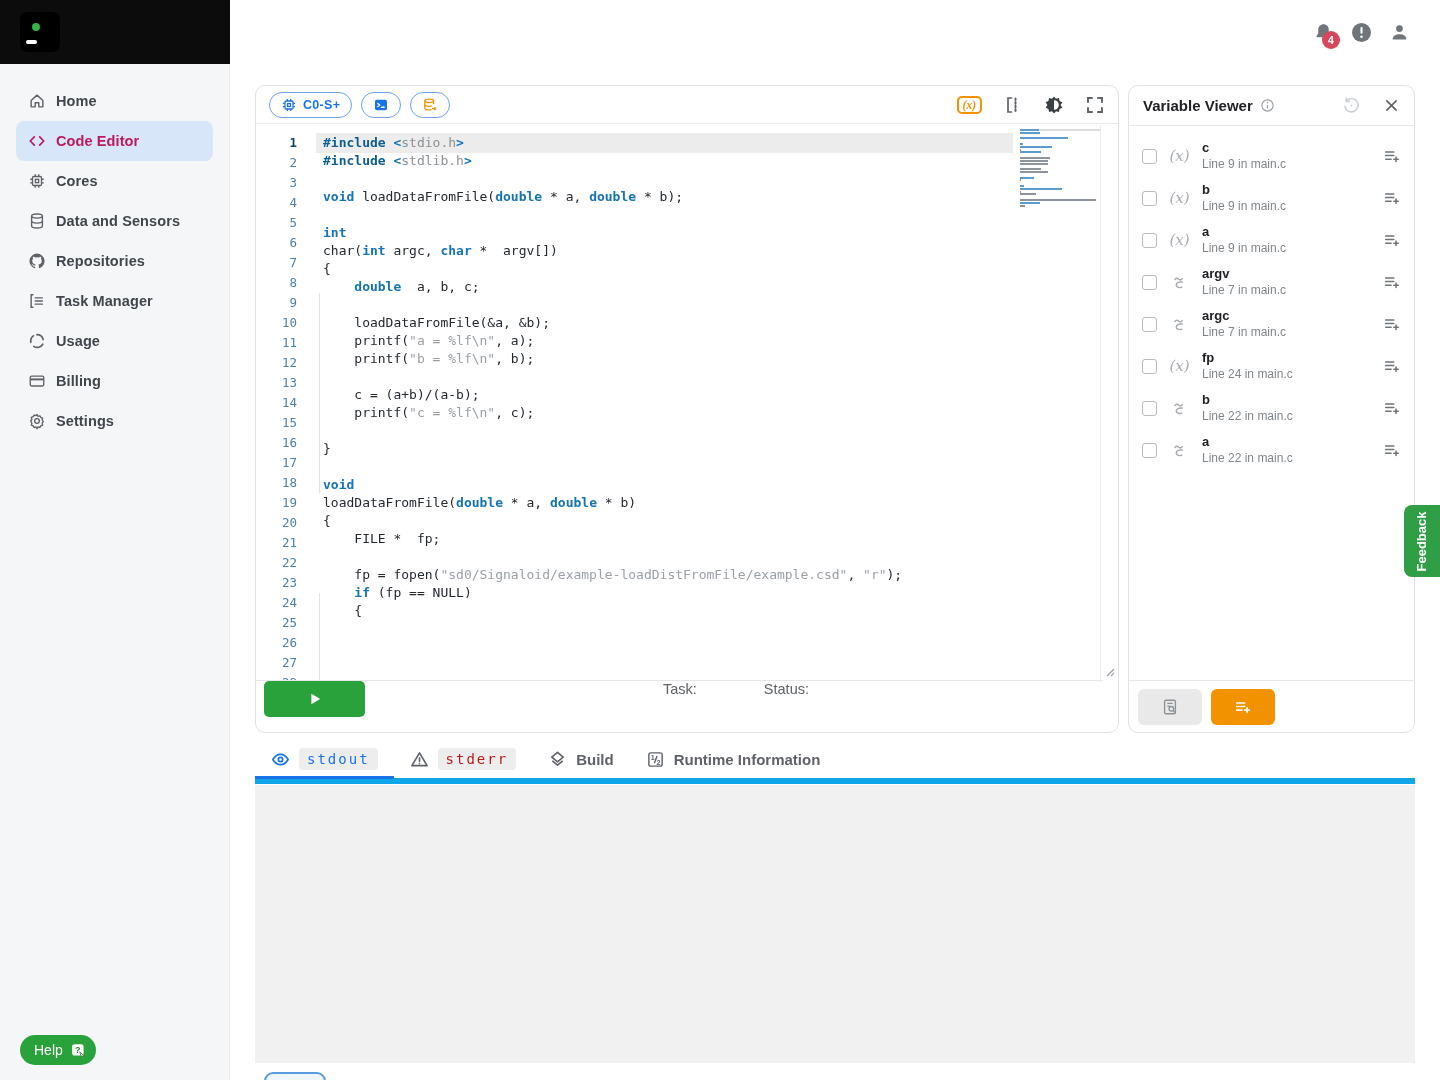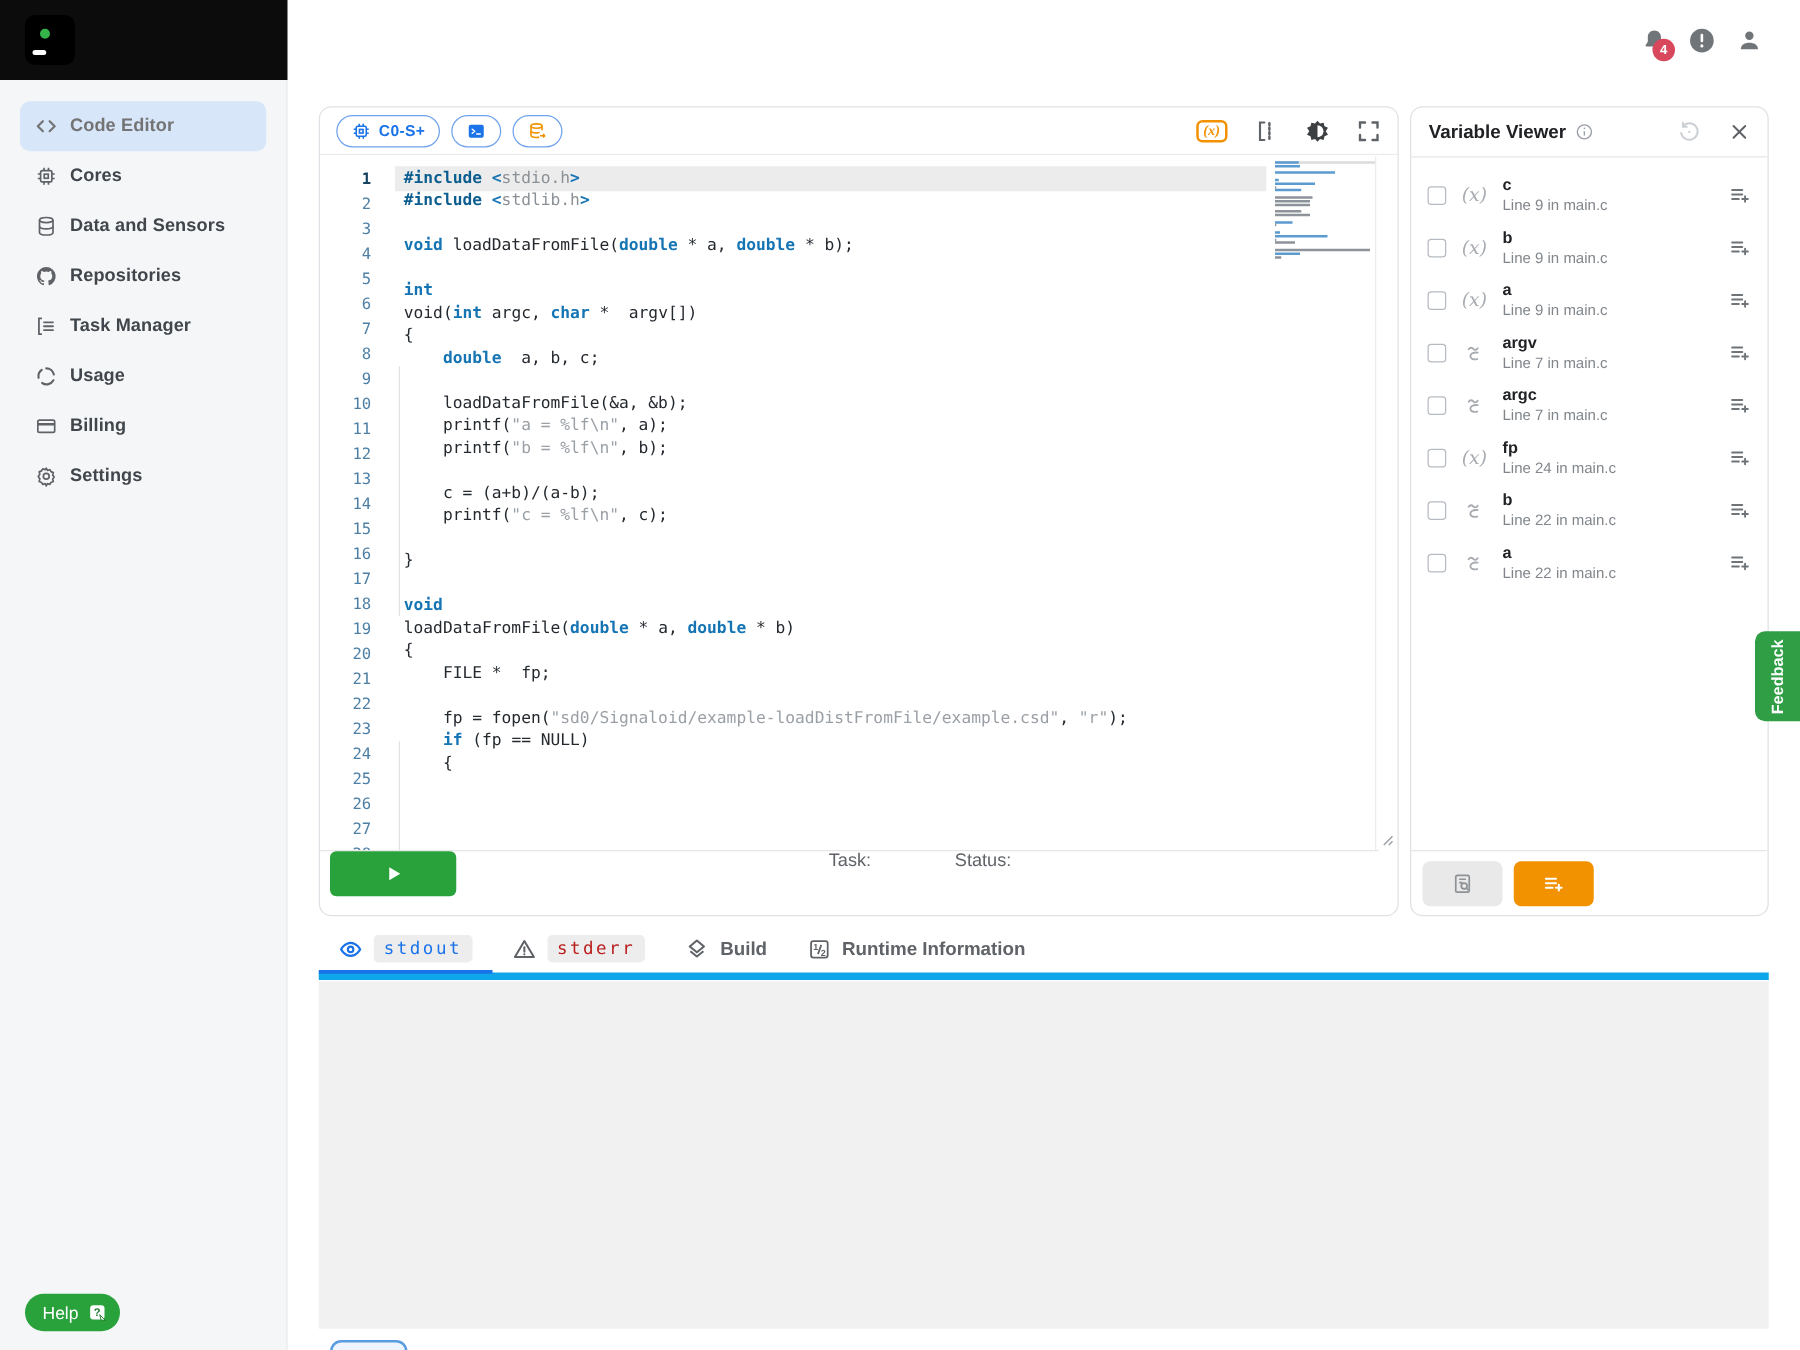--- a/index.html
+++ b/index.html
@@ -17,21 +17,21 @@
   .badge { position:absolute; left:9px; top:9px; min-width:18px; height:18px; border-radius:50%;
     background:#d8475c; color:#fff; font-size:10.5px; font-weight:bold; line-height:18px; text-align:center; }
 
   
   #sidebar { position:absolute; left:0; top:64px; width:230px; bottom:0; background:#f5f6f7; border-right:1px solid #e8eaed; }
   #sidebar-items { padding-top:17px; }
   .side-item { height:40px; margin:0 16px; border-radius:8px; display:flex; align-items:center; gap:10px; padding-left:12px; cursor:pointer; }
   .side-item .s-icon { width:18px; height:18px; color:#5f6368; flex:0 0 18px; }
   .side-item .s-label { font-size:14.5px; font-weight:bold; color:#40464c; letter-spacing:.1px; }
   .side-item.active { background:#d7e6f9; }
-  .side-item.active .s-icon, .side-item.active .s-label { color:#737373; }
+  .side-item.active .s-icon, .side-item.active .s-label { color:#be185d; }
 
   
   #editor-card { position:absolute; left:255px; top:85px; width:864px; height:648px;
     border:1px solid #dfe1e5; border-radius:10px; background:#fff; }
   .ed-toolbar { height:38px; border-bottom:1px solid #ececec; display:flex; align-items:center; padding:0 13px; gap:9px; }
   .pill { height:26px; border:1.5px solid #6fa2ee; border-radius:14px; background:#fff;
     display:inline-flex; align-items:center; gap:6px; padding:12px 11px; color:#1a73e8; cursor:pointer; }
   .pill svg { width:16px; height:16px; }
   .pill-label { font-size:12.5px; font-weight:bold; letter-spacing:.3px; color:#1a73e8; }
   .pill.data { color:#f29200; }
@@ -152,20 +152,28 @@
     <button class="top-icon">
       <svg viewBox="0 0 20 20" fill="#70757a">
           <circle cx="10" cy="6.3" r="3.2"></circle>
           <path d="M3.5 16.2c0-3 3-4.6 6.5-4.6s6.5 1.6 6.5 4.6v.4h-13z"></path>
         </svg>
     </button>
   </div>
 
   <nav id="sidebar">
     <div id="sidebar-items">
+        <div class="side-item">
+          <span class="s-icon">
+            <svg viewBox="0 0 20 20" fill="none" stroke="currentColor" stroke-width="1.6" stroke-linejoin="round">
+              <path d="M3.5 9.5L10 3.5l6.5 6V16.5H12V12H8v4.5H3.5z"></path>
+            </svg>
+          </span>
+          <span class="s-label">Home</span>
+        </div>
         <div class="side-item active">
           <span class="s-icon">
             <svg viewBox="0 0 20 20" fill="none" stroke="currentColor" stroke-width="1.9" stroke-linecap="round" stroke-linejoin="round">
               <path d="M7 5.5L2.5 10 7 14.5"></path>
               <path d="M13 5.5L17.5 10 13 14.5"></path>
             </svg>
           </span>
           <span class="s-label">Code Editor</span>
         </div>
         <div class="side-item">
@@ -318,21 +326,21 @@
           <div class="ln">27</div>
           <div class="ln">28</div>
         </div>
       <div class="code-col" id="code-col">
           <div class="cl"><span class="tk-pp">#include</span><span class="tk-kw"> &lt;</span><span class="tk-inc">stdio.h</span><span class="tk-kw">&gt;</span></div>
           <div class="cl"><span class="tk-pp">#include</span><span class="tk-kw"> &lt;</span><span class="tk-inc">stdlib.h</span><span class="tk-kw">&gt;</span></div>
           <div class="cl"></div>
           <div class="cl"><span class="tk-kw">void</span><span class="tk-pl"> loadDataFromFile(</span><span class="tk-kw">double</span><span class="tk-pl"> * a, </span><span class="tk-kw">double</span><span class="tk-pl"> * b);</span></div>
           <div class="cl"></div>
           <div class="cl"><span class="tk-kw">int</span></div>
-          <div class="cl"><span class="tk-pl">void(</span><span class="tk-kw">int</span><span class="tk-pl"> argc, </span><span class="tk-kw">char</span><span class="tk-pl"> *  argv[])</span></div>
+          <div class="cl"><span class="tk-pl">char(</span><span class="tk-kw">int</span><span class="tk-pl"> argc, </span><span class="tk-kw">char</span><span class="tk-pl"> *  argv[])</span></div>
           <div class="cl"><span class="tk-pl">{</span></div>
           <div class="cl"><span class="tk-pl">    </span><span class="tk-kw">double</span><span class="tk-pl">  a, b, c;</span></div>
           <div class="cl"></div>
           <div class="cl"><span class="tk-pl">    loadDataFromFile(&amp;a, &amp;b);</span></div>
           <div class="cl"><span class="tk-pl">    printf(</span><span class="tk-str">"a = %lf\n"</span><span class="tk-pl">, a);</span></div>
           <div class="cl"><span class="tk-pl">    printf(</span><span class="tk-str">"b = %lf\n"</span><span class="tk-pl">, b);</span></div>
           <div class="cl"></div>
           <div class="cl"><span class="tk-pl">    c = (a+b)/(a-b);</span></div>
           <div class="cl"><span class="tk-pl">    printf(</span><span class="tk-str">"c = %lf\n"</span><span class="tk-pl">, c);</span></div>
           <div class="cl"></div>

